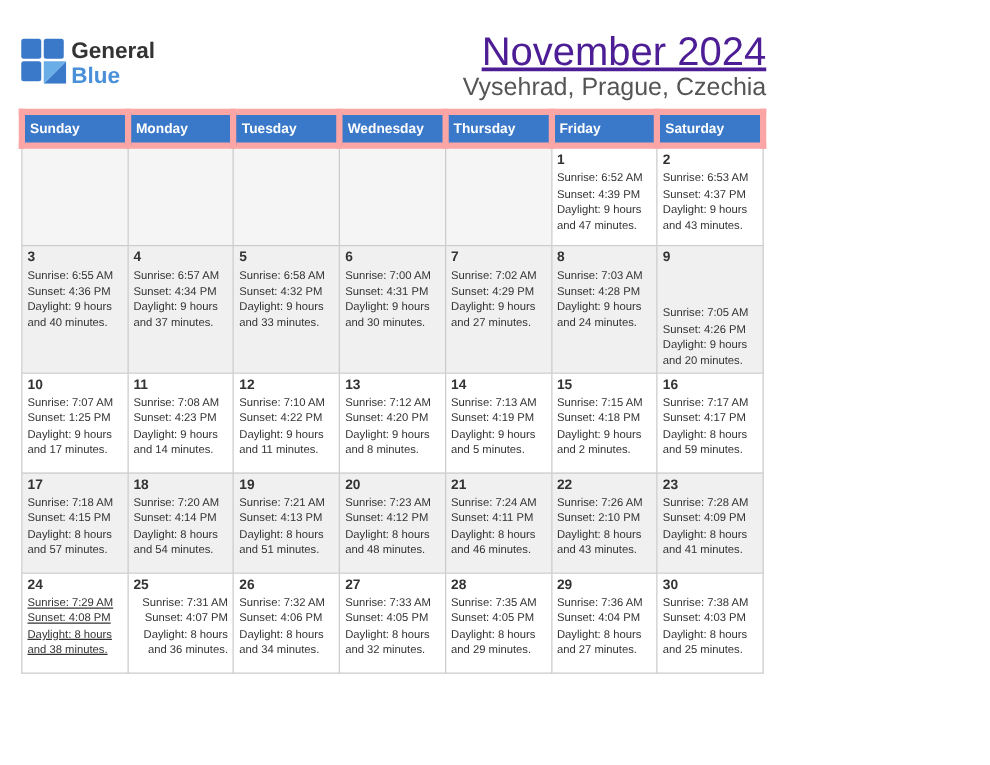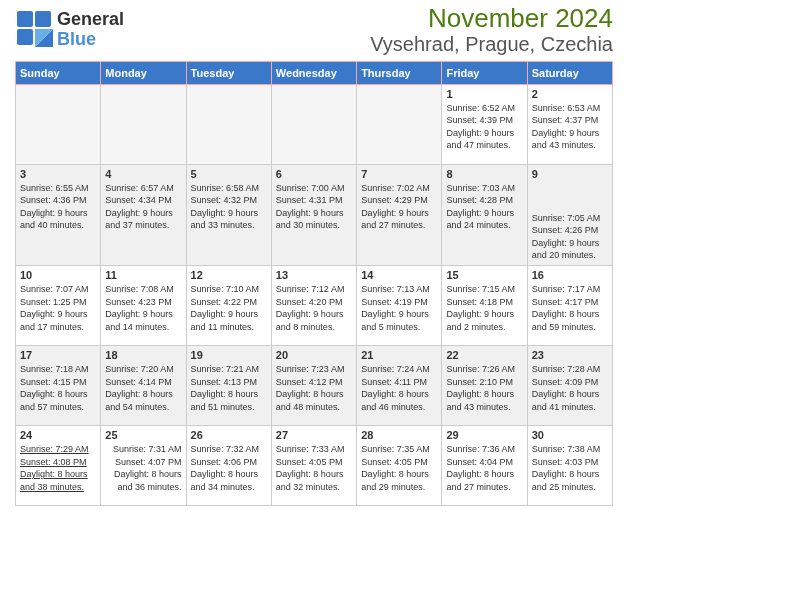--- a/index.html
+++ b/index.html
@@ -5,21 +5,21 @@
     * { margin: 0; padding: 0; box-sizing: border-box; }
     body {
       font-family: Arial, sans-serif;
       background: #fff;
       width: 792px;
       height: 612px;
       overflow: hidden;
     }
     .container {
       width: 628px;
-      padding: 4px 15px;
+      padding: 24px 15px;
     }
     .header-row {
       display: flex;
       justify-content: space-between;
       align-items: flex-start;
       margin-bottom: 5px;
     }
     .logo {
       display: flex;
       align-items: center;
@@ -31,43 +31,44 @@
       color: #333;
       line-height: 1.1;
     }
     .logo-text span {
       color: #4a90d9;
     }
     .title-area {
       text-align: right;
     }
     .month-title {
-      font-size: 26px;
+      font-size: 32px;
       font-weight: normal;
-      color: #4d7c0f;
+      color: #4c1d95;
       line-height: 1.1;
+      text-decoration: underline;
     }
     .subtitle {
       font-size: 20px;
       color: #555;
       text-align: right;
     }
     table {
       width: 100%;
       border-collapse: collapse;
       table-layout: fixed;
     }
     th {
       background-color: #3a78c9;
       color: #fff;
       font-size: 11px;
       font-weight: bold;
       padding: 5px 4px;
       text-align: left;
-      border: 1px solid #fca5a5;
+      border: 5px solid #fca5a5;
     }
     td {
       border: 1px solid #ccc;
       vertical-align: top;
       padding: 3px 4px;
       height: 80px;
       font-size: 9.5px;
       color: #333;
       background: #fff;
     }

